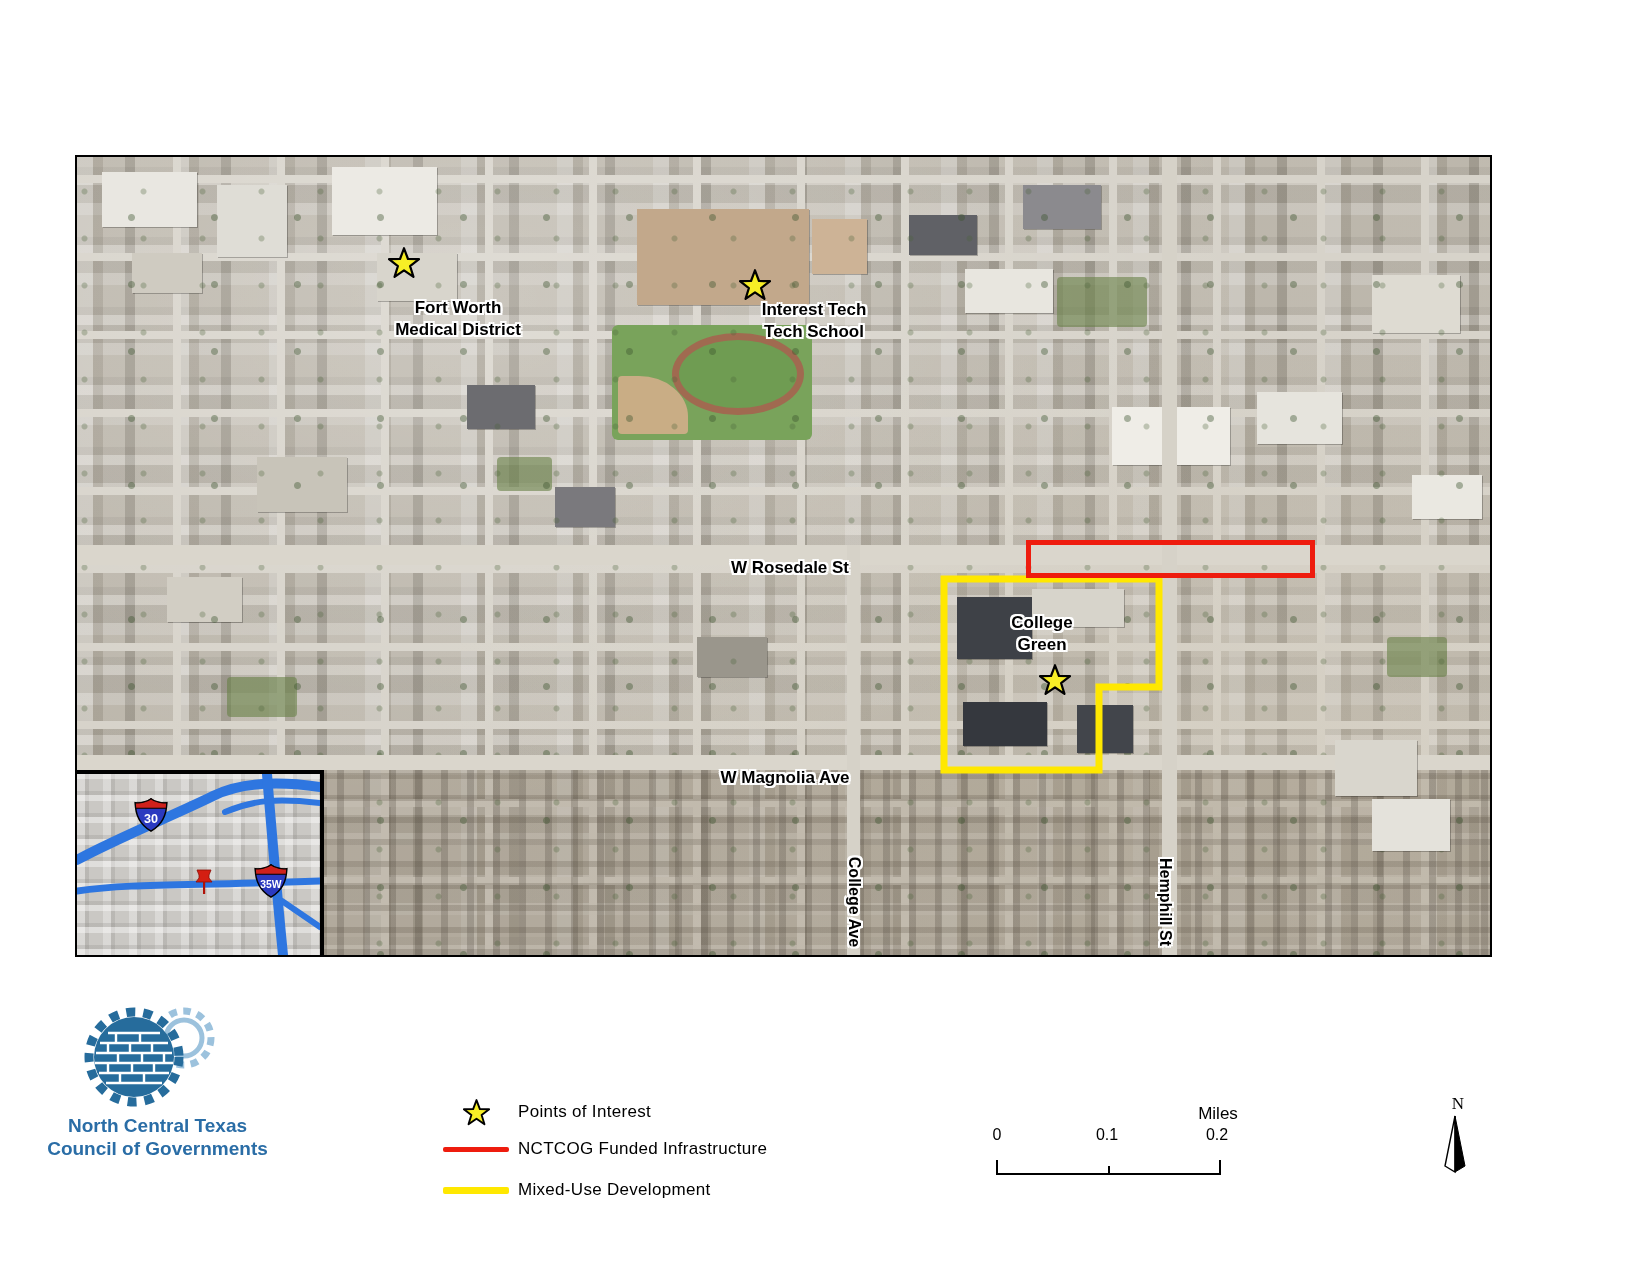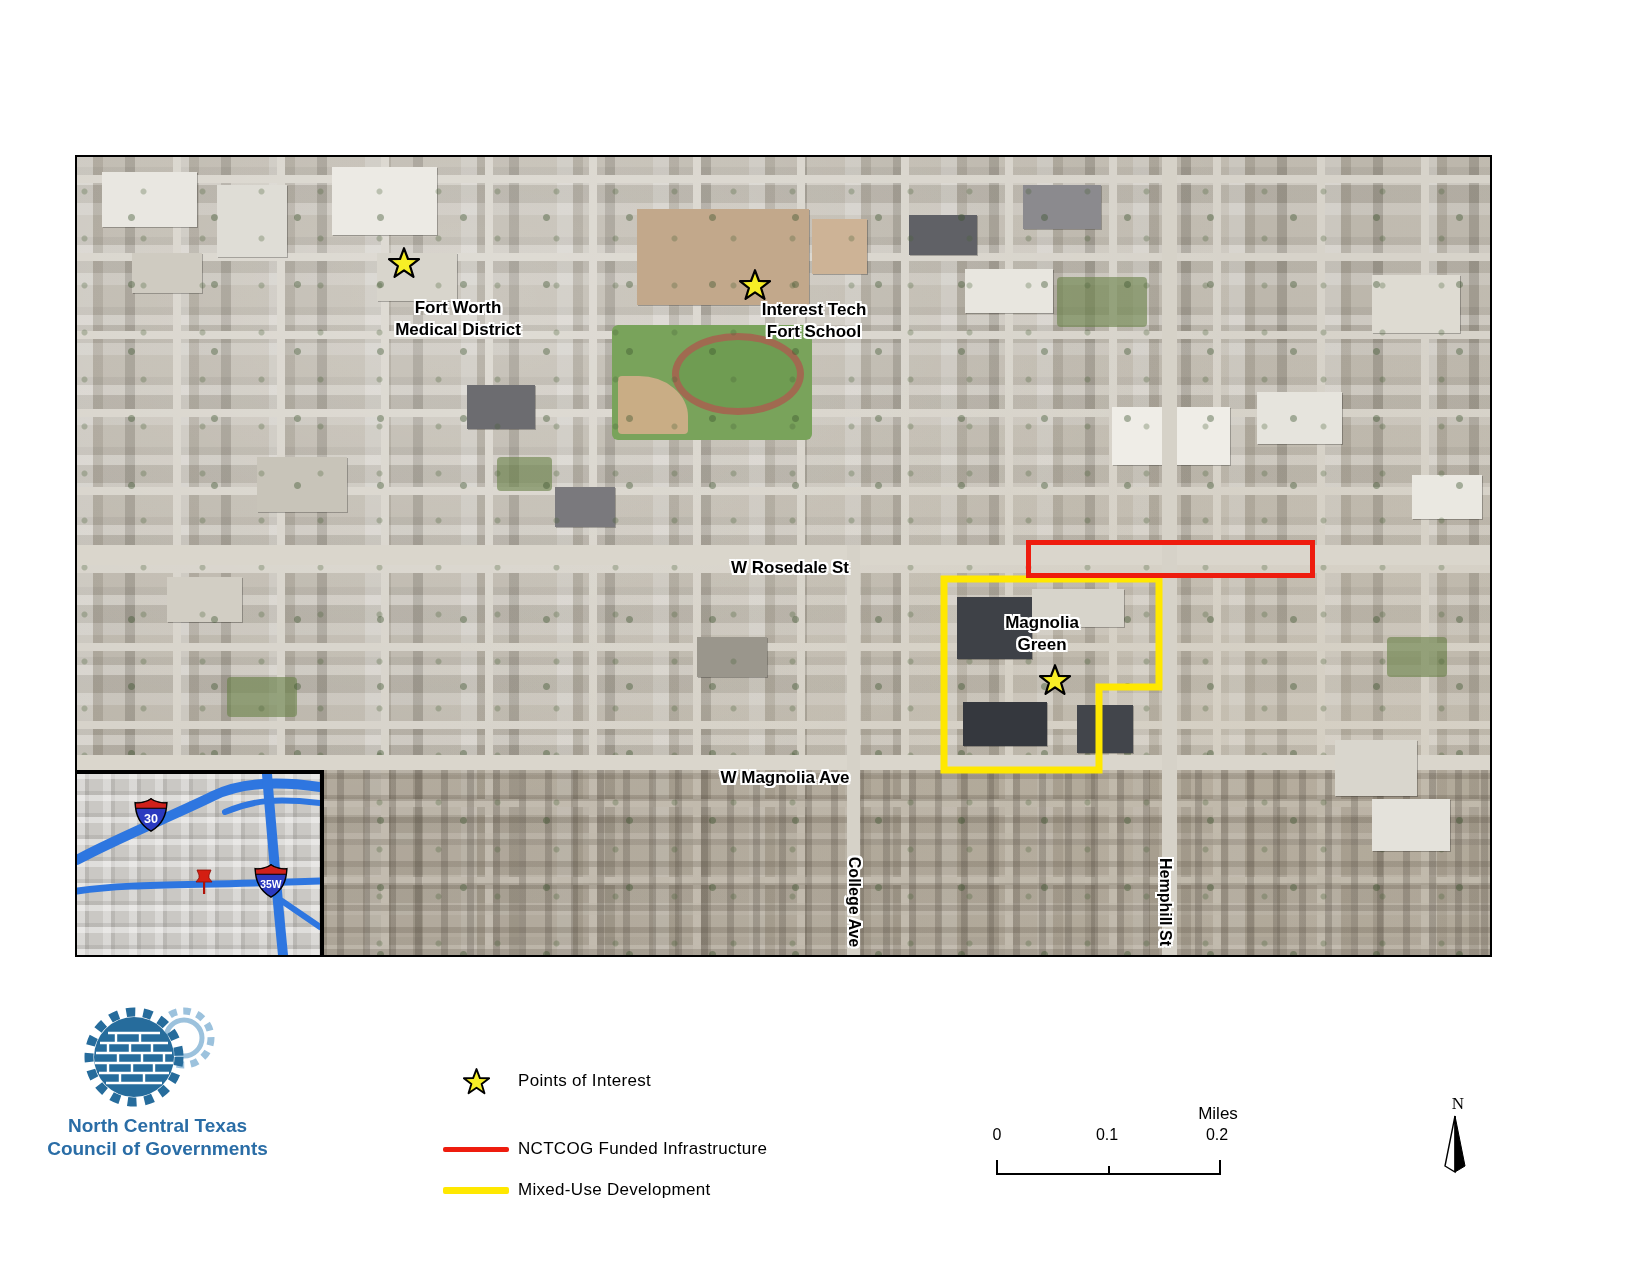--- a/index.html
+++ b/index.html
@@ -165,24 +165,24 @@
     <svg class="star" style="left:978px;top:523px;">
         <use href="#star5"></use>
       </svg>
 
     <div class="maplabel" style="left:381px;top:150px;margin-top:12px;">
       <div>Fort Worth</div>
       <div>Medical District</div>
     </div>
     <div class="maplabel" style="left:737px;top:164px;">
       <div>Interest Tech</div>
-      <div>Fort School</div>
+      <div>Tech School</div>
     </div>
     <div class="maplabel" style="left:965px;top:477px;">
-      <div>Magnolia</div>
+      <div>College</div>
       <div>Green</div>
     </div>
     <div class="maplabel" style="left:713px;top:411px;">W Rosedale St</div>
     <div class="maplabel" style="left:708px;top:621px;">W Magnolia Ave</div>
     <div class="maplabel vert" style="left:777px;top:745px;">College Ave</div>
     <div class="maplabel vert" style="left:1088px;top:745px;">Hemphill St</div>
 
     <div class="inset">
       <svg class="roads" width="243" height="181" viewBox="0 0 243 181" fill="none" stroke="#2e76e0" stroke-linecap="round">
         <path d="M243 13 C195 6 160 10 136 22 C104 38 36 66 0 86" stroke-width="10"></path>
@@ -218,21 +218,21 @@
     <g stroke="#fff" stroke-width="2.4" fill="none">
       <path d="M36 31 H88 M28 41 H96 M24 51 H100 M23 61 H101 M27 71 H97 M34 81 H90"></path>
       <path d="M44 31 V41 M68 31 V41 M36 41 V51 M58 41 V51 M80 41 V51 M46 51 V61 M70 51 V61 M92 51 V61 M36 61 V71 M60 61 V71 M82 61 V71 M48 71 V81 M72 71 V81"></path>
     </g>
   </svg>
   <div class="logo-text">
     <div>North Central Texas</div>
     <div>Council of Governments</div>
   </div>
 
-  <div class="legend-row" style="top:1068px;">
+  <div class="legend-row" style="top:1099px;">
     <div class="legend-icon">
       <svg width="27" height="27">
           <use href="#star5"></use>
         </svg>
     </div>
     <div class="legend-label">Points of Interest</div>
   </div>
   <div class="legend-row" style="top:1136px;">
     <div class="legend-icon">
       <div class="swatch-red"></div>

